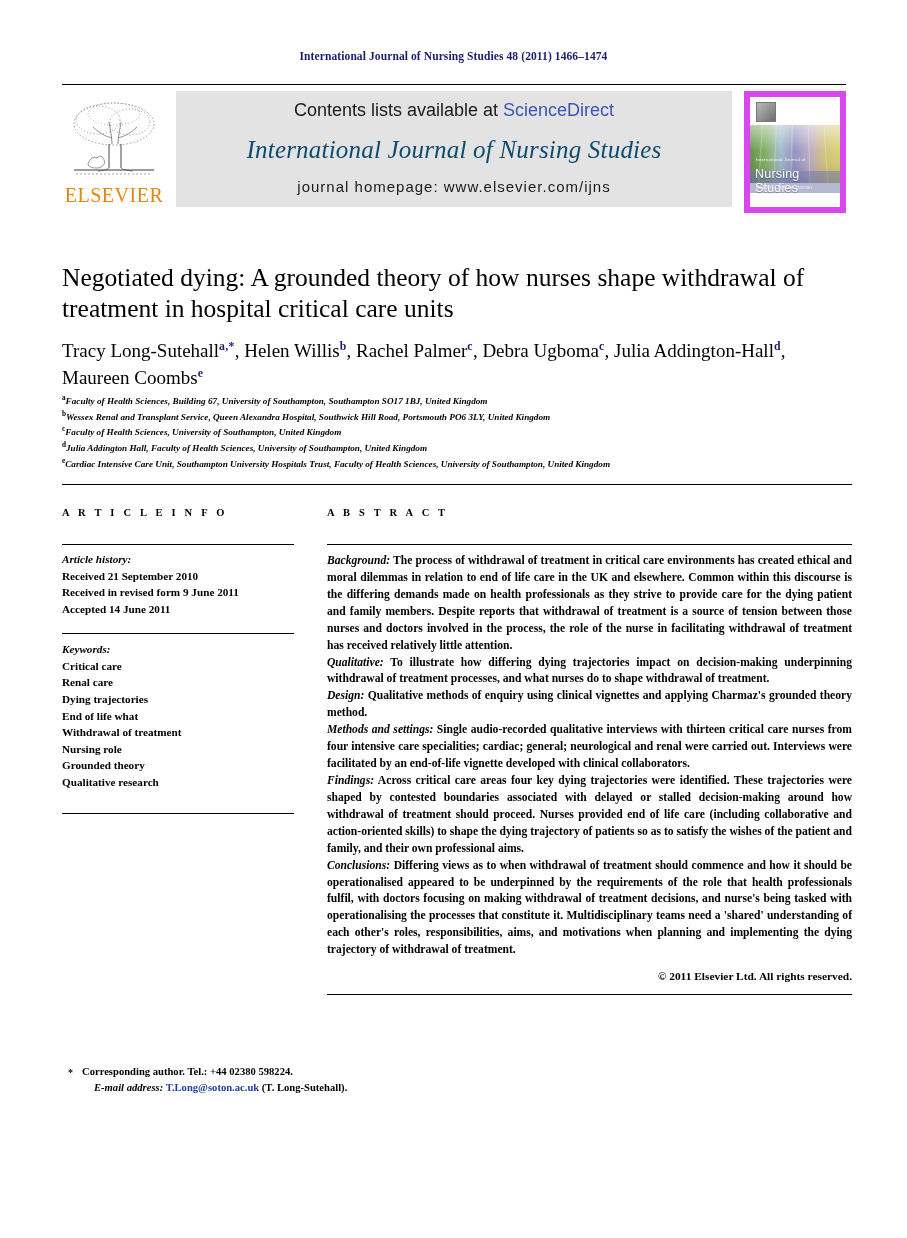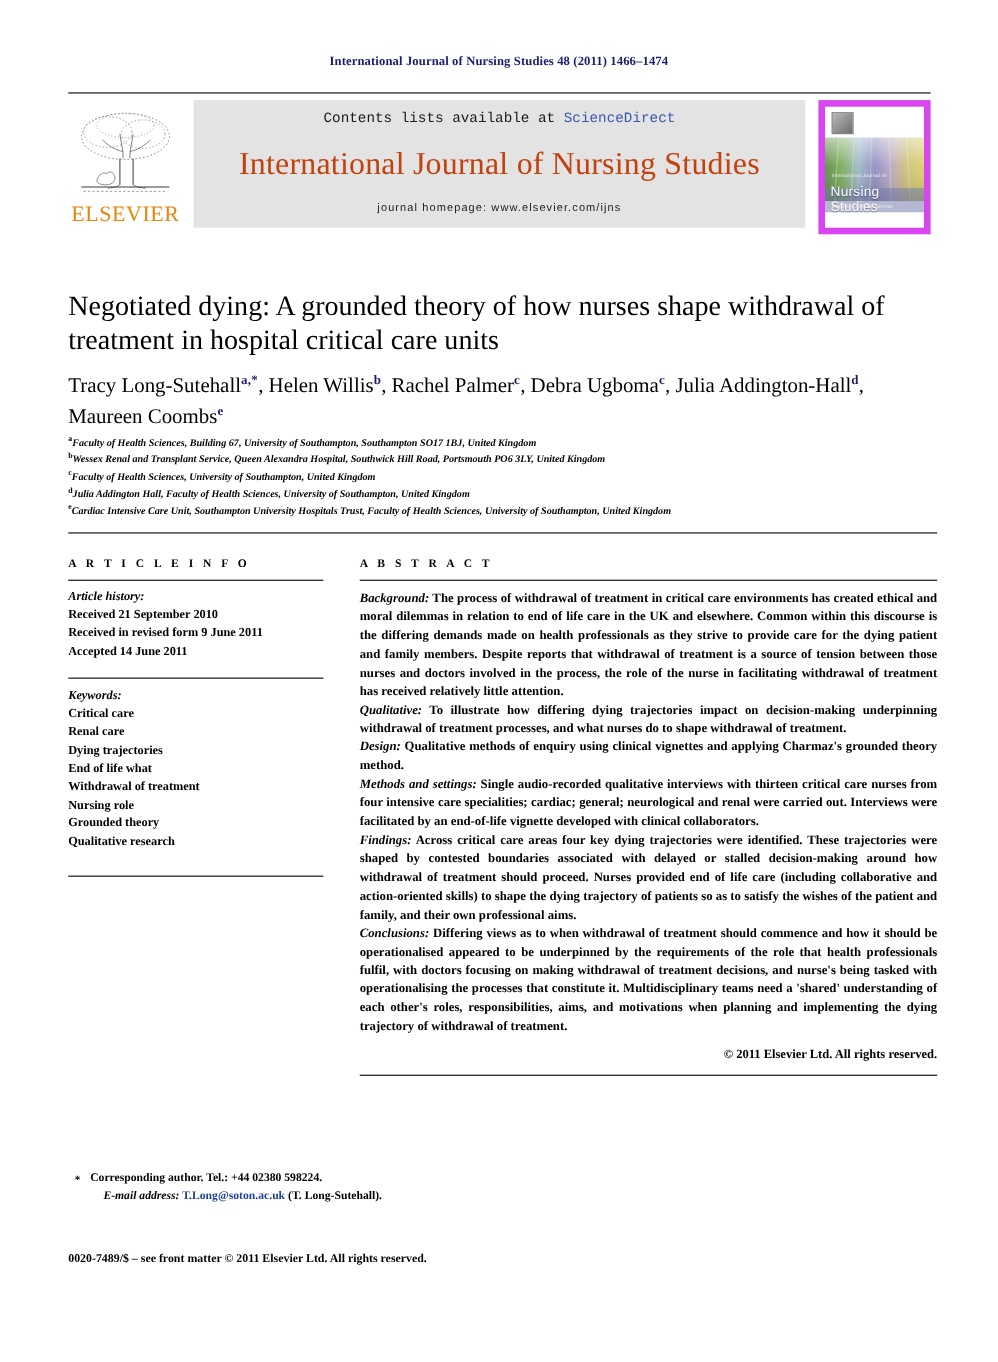--- a/index.html
+++ b/index.html
@@ -64,36 +64,37 @@
     background: #e3e3e3;
     margin-left: 10px;
     margin-right: 12px;
     display: flex;
     flex-direction: column;
     align-items: center;
     justify-content: space-between;
     padding: 9px 0 12px 0;
   }
   .banner-top {
-    font-family: Liberation Mono, monospace;
-    font-size: 13px;
+    font-family: Liberation Sans, sans-serif;
+    font-size: 18px;
     color: #1a1a1a;
   }
   .banner-top .sd {
     color: #3a55b4;
   }
   .banner-title {
     font-family: "Liberation Serif", serif;
-    font-size: 29px;
-    color: #c2410c;
+    font-size: 25px;
+    color: #0c4a6e;
     letter-spacing: 0.2px;
+    font-style: italic;
   }
   .banner-bottom {
     font-family: "Liberation Sans", sans-serif;
-    font-size: 10px;
+    font-size: 15px;
     color: #1a1a1a;
     letter-spacing: 1.0px;
   }
 
   .cover-thumb {
     flex: 0 0 102px;
     width: 102px;
     border: 6px solid #d946ef;
     background: #fff;
     position: relative;
@@ -181,21 +182,21 @@
 
   .col-wrap { display: flex; margin-top: 22px; }
   .col-info { width: 232px; flex: 0 0 232px; }
   .col-abs  { flex: 1 1 auto; margin-left: 33px; }
 
   .sec-head {
     font-family: "Liberation Serif", serif;
     font-weight: bold;
     font-size: 10.5px;
     letter-spacing: 3.2px;
-    margin-bottom: 9px;
+    margin-bottom: 26px;
   }
   .hr-thick { border-top: 1.6px solid #000; }
   .hr-thin  { border-top: 1.1px solid #000; }
 
   .info-body {
     font-family: "Liberation Serif", serif;
     font-weight: bold;
     font-size: 11.2px;
     line-height: 1.48;
     padding-top: 6px;
@@ -388,16 +389,15 @@
     <span class="star">*</span>
     <div>Corresponding author. Tel.: +44 02380 598224.</div>
     <div style="padding-left:12px;">
       <span class="em-label">E-mail address:</span>
       <span class="link">T.Long@soton.ac.uk</span>
       <span>(T. Long-Sutehall).</span>
     </div>
   </div>
 
   <div class="imprint">
-    <div>0020-7489/$ – see front matter © 2011 Elsevier Ltd. All rights reserved.</div>
   </div>
 
 </div>
 
 </body></html>

